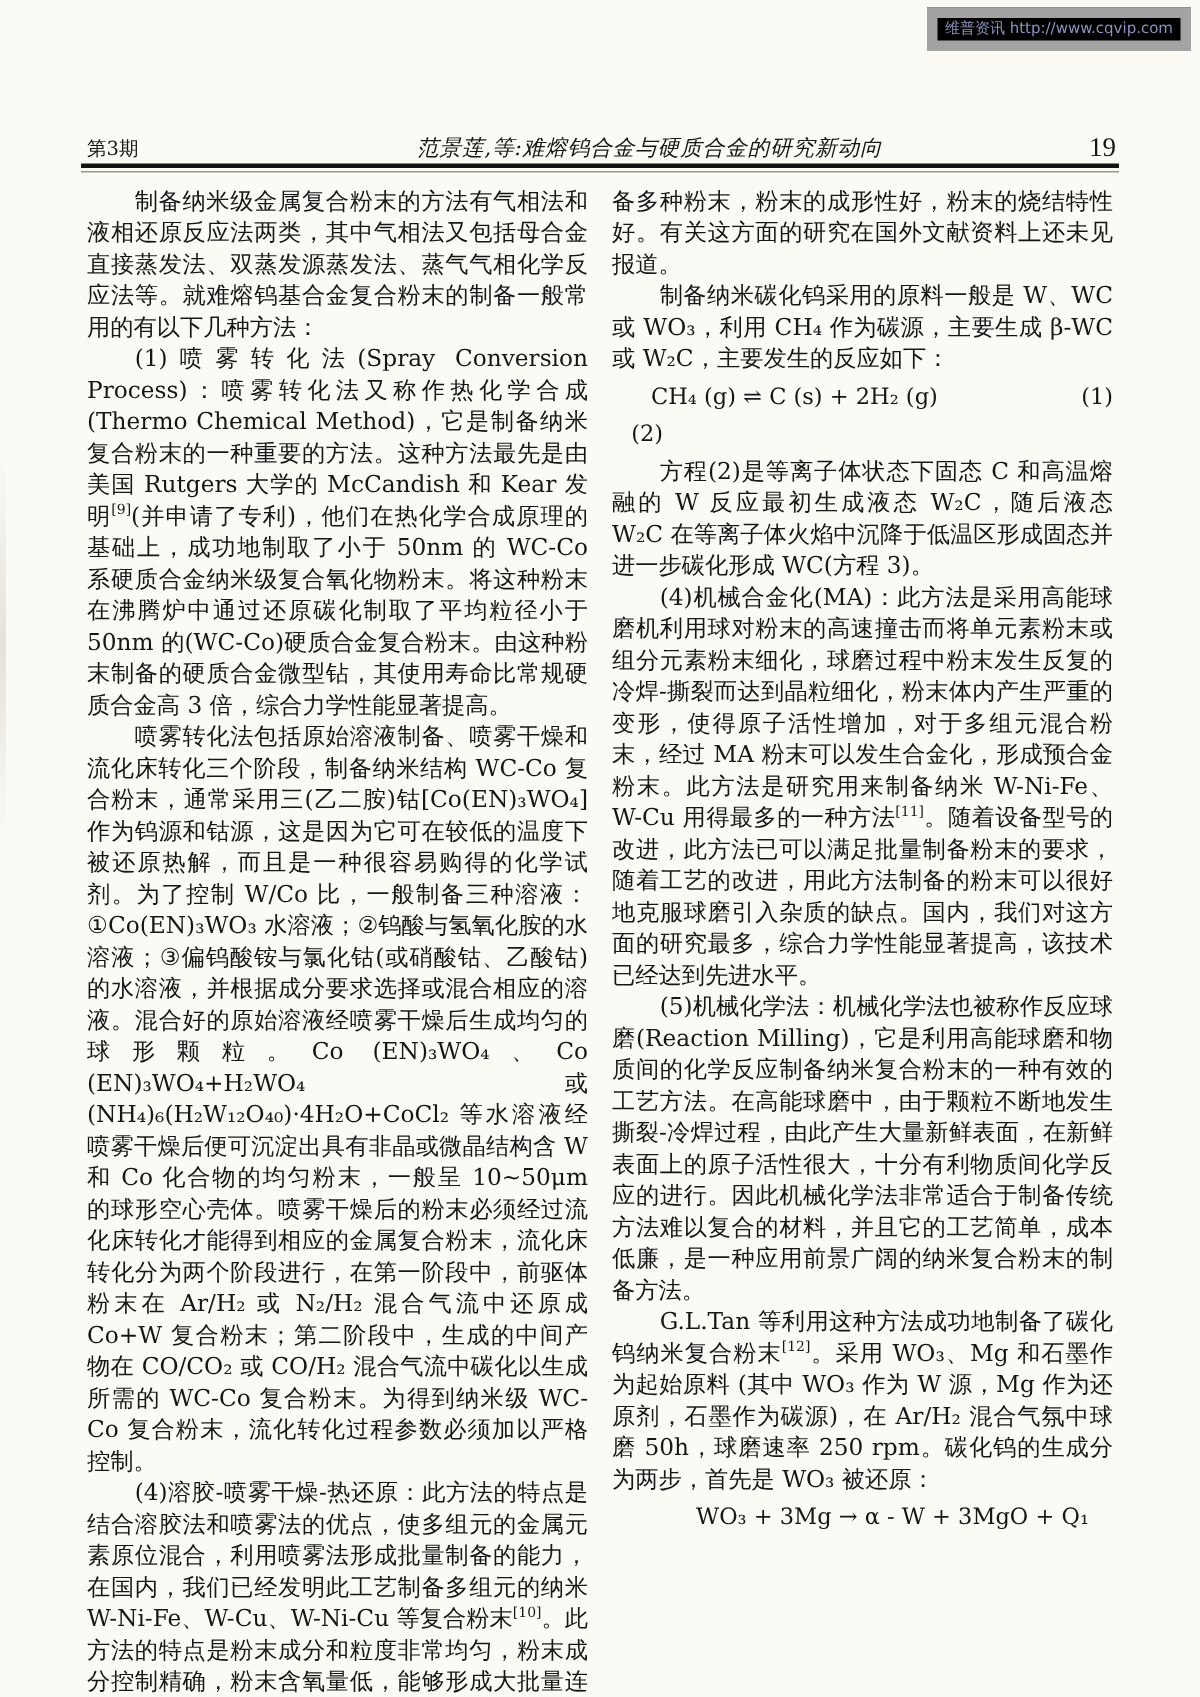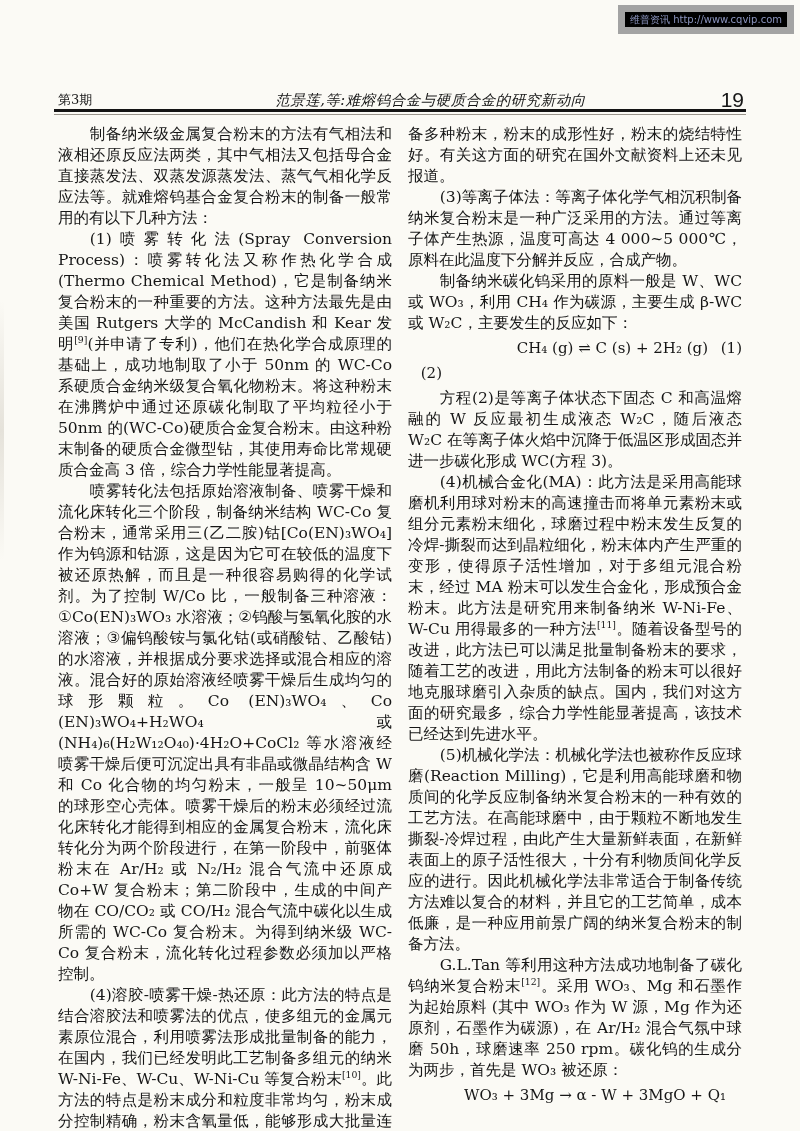--- a/index.html
+++ b/index.html
@@ -18,21 +18,21 @@
   .header{
     position:absolute;top:88px;left:58px;right:56px;
     display:flex;align-items:center;
   }
   .header .issue{font-size:13px;flex:none;}
   .header .running-title{
     flex:1;text-align:center;font-style:italic;font-size:14.5px;
     letter-spacing:.5px;
     padding-left:48px;
   }
-  .header .pageno{flex:none;font-size:21px;font-family:Liberation Sans, sans-serif;}
+  .header .pageno{flex:none;font-size:18px;font-family:Liberation Serif, serif;}
   .rule-bold{
     position:absolute;top:109px;left:54px;right:54px;height:0;
     border-top:3px solid #141414;
   }
   .rule-thin{
     position:absolute;top:114px;left:54px;right:54px;height:0;
     border-top:1px solid #9a958c;
   }
   .columns{
     position:absolute;top:124px;left:58px;right:58px;
@@ -43,21 +43,21 @@
     font-size:15.5px;line-height:21px;
     text-align:justify;
   }
   .para{margin:0;text-indent:2.05em;word-break:break-word;}
   .para.no-indent{text-indent:0;}
   sup{font-size:.6em;line-height:0;vertical-align:super;}
   .equation{
     display:flex;align-items:baseline;margin:4px 0;
     font-size:15px;
   }
-  .equation .formula{flex:1;text-align:right;padding-left:26px;}
+  .equation .formula{flex:1;text-align:left;padding-left:26px;}
   .equation .eq-num{flex:none;width:34px;text-align:right;}
   .equation.eq-left .formula{text-align:center;padding-left:40px;}
   .edge-smudge{
     position:absolute;left:0;top:300px;width:4px;height:260px;
     background:linear-gradient(#fbfaf5,#cfcabf,#fbfaf5);opacity:.5;
   }
 </style>
 </head>
 <body>
 
@@ -79,21 +79,20 @@
 
   <div class="columns">
     <div class="col">
         <p class="para"><span>制备纳米级金属复合粉末的方法有气相法和液相还原反应法两类，其中气相法又包括母合金直接蒸发法、双蒸发源蒸发法、蒸气气相化学反应法等。就难熔钨基合金复合粉末的制备一般常用的有以下几种方法：</span></p>
         <p class="para"><span>(1)喷雾转化法(Spray Conversion Process)：喷雾转化法又称作热化学合成 (Thermo Chemical Method)，它是制备纳米复合粉末的一种重要的方法。这种方法最先是由美国 Rutgers 大学的 McCandish 和 Kear 发明</span><sup>[9]</sup><span>(并申请了专利)，他们在热化学合成原理的基础上，成功地制取了小于 50nm 的 WC-Co 系硬质合金纳米级复合氧化物粉末。将这种粉末在沸腾炉中通过还原碳化制取了平均粒径小于 50nm 的(WC-Co)硬质合金复合粉末。由这种粉末制备的硬质合金微型钻，其使用寿命比常规硬质合金高 3 倍，综合力学性能显著提高。</span></p>
         <p class="para"><span>喷雾转化法包括原始溶液制备、喷雾干燥和流化床转化三个阶段，制备纳米结构 WC-Co 复合粉末，通常采用三(乙二胺)钴[Co(EN)₃WO₄]作为钨源和钴源，这是因为它可在较低的温度下被还原热解，而且是一种很容易购得的化学试剂。为了控制 W/Co 比，一般制备三种溶液：①Co(EN)₃WO₃ 水溶液；②钨酸与氢氧化胺的水溶液；③偏钨酸铵与氯化钴(或硝酸钴、乙酸钴)的水溶液，并根据成分要求选择或混合相应的溶液。混合好的原始溶液经喷雾干燥后生成均匀的球形颗粒。Co (EN)₃WO₄、Co (EN)₃WO₄+H₂WO₄ 或(NH₄)₆(H₂W₁₂O₄₀)·4H₂O+CoCl₂ 等水溶液经喷雾干燥后便可沉淀出具有非晶或微晶结构含 W 和 Co 化合物的均匀粉末，一般呈 10~50μm 的球形空心壳体。喷雾干燥后的粉末必须经过流化床转化才能得到相应的金属复合粉末，流化床转化分为两个阶段进行，在第一阶段中，前驱体粉末在 Ar/H₂ 或 N₂/H₂ 混合气流中还原成 Co+W 复合粉末；第二阶段中，生成的中间产物在 CO/CO₂ 或 CO/H₂ 混合气流中碳化以生成所需的 WC-Co 复合粉末。为得到纳米级 WC-Co 复合粉末，流化转化过程参数必须加以严格控制。</span></p>
         <p class="para"><span>(4)溶胶-喷雾干燥-热还原：此方法的特点是结合溶胶法和喷雾法的优点，使多组元的金属元素原位混合，利用喷雾法形成批量制备的能力，在国内，我们已经发明此工艺制备多组元的纳米 W-Ni-Fe、W-Cu、W-Ni-Cu 等复合粉末</span><sup>[10]</sup><span>。此方法的特点是粉末成分和粒度非常均匀，粉末成分控制精确，粉末含氧量低，能够形成大批量连续生产能力，适合制</span></p>
       </div>
     <div class="col">
         <p class="para no-indent"><span>备多种粉末，粉末的成形性好，粉末的烧结特性好。有关这方面的研究在国外文献资料上还未见报道。</span></p>
-        <p class="para"><span>(3)等离子体法：等离子体化学气相沉积制备纳米复合粉末是一种广泛采用的方法。通过等离子体产生热源，温度可高达 4 000~5 000℃，原料在此温度下分解并反应，合成产物。</span></p>
         <p class="para"><span>制备纳米碳化钨采用的原料一般是 W、WC 或 WO₃，利用 CH₄ 作为碳源，主要生成 β-WC 或 W₂C，主要发生的反应如下：</span></p>
         <div class="equation">
           <span class="formula">CH₄ (g) ⇌ C (s) + 2H₂ (g)</span>
           <span class="eq-num">(1)</span>
         </div>
         <div class="equation">
           <span class="eq-num">(2)</span>
         </div>
         <p class="para"><span>方程(2)是等离子体状态下固态 C 和高温熔融的 W 反应最初生成液态 W₂C，随后液态 W₂C 在等离子体火焰中沉降于低温区形成固态并进一步碳化形成 WC(方程 3)。</span></p>
         <p class="para"><span>(4)机械合金化(MA)：此方法是采用高能球磨机利用球对粉末的高速撞击而将单元素粉末或组分元素粉末细化，球磨过程中粉末发生反复的冷焊-撕裂而达到晶粒细化，粉末体内产生严重的变形，使得原子活性增加，对于多组元混合粉末，经过 MA 粉末可以发生合金化，形成预合金粉末。此方法是研究用来制备纳米 W-Ni-Fe、W-Cu 用得最多的一种方法</span><sup>[11]</sup><span>。随着设备型号的改进，此方法已可以满足批量制备粉末的要求，随着工艺的改进，用此方法制备的粉末可以很好地克服球磨引入杂质的缺点。国内，我们对这方面的研究最多，综合力学性能显著提高，该技术已经达到先进水平。</span></p>

